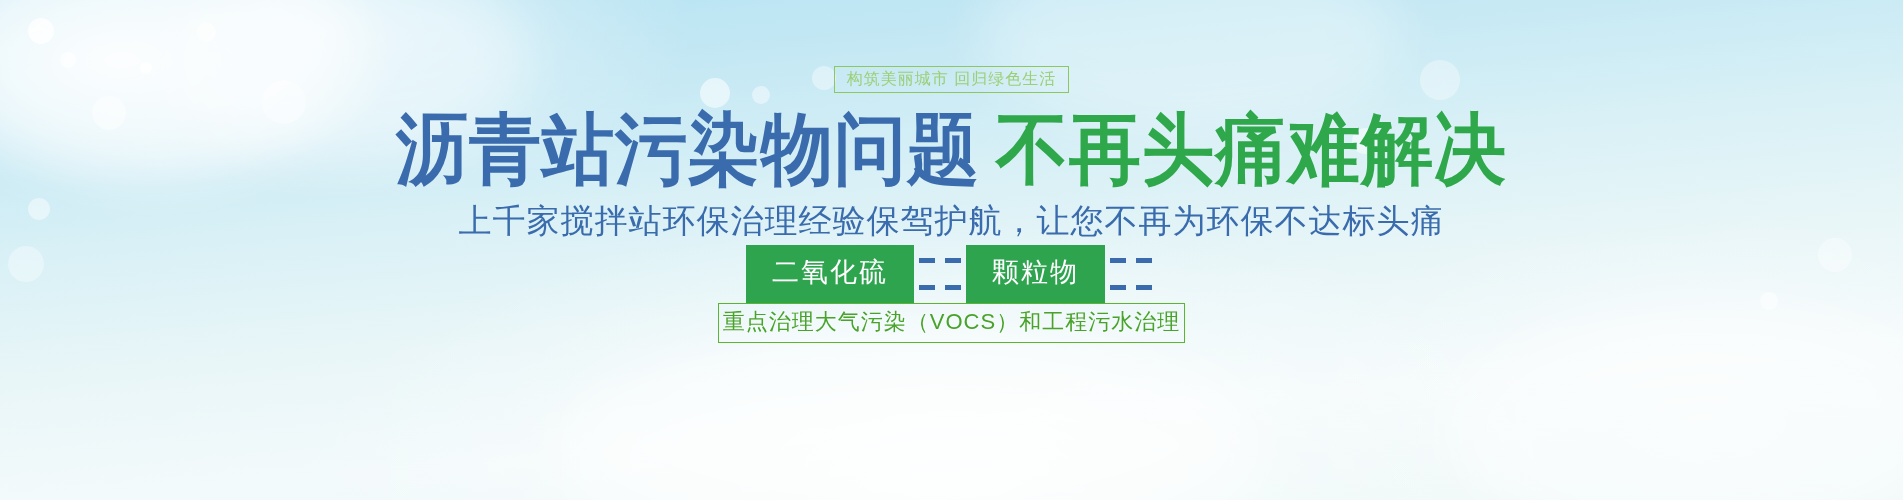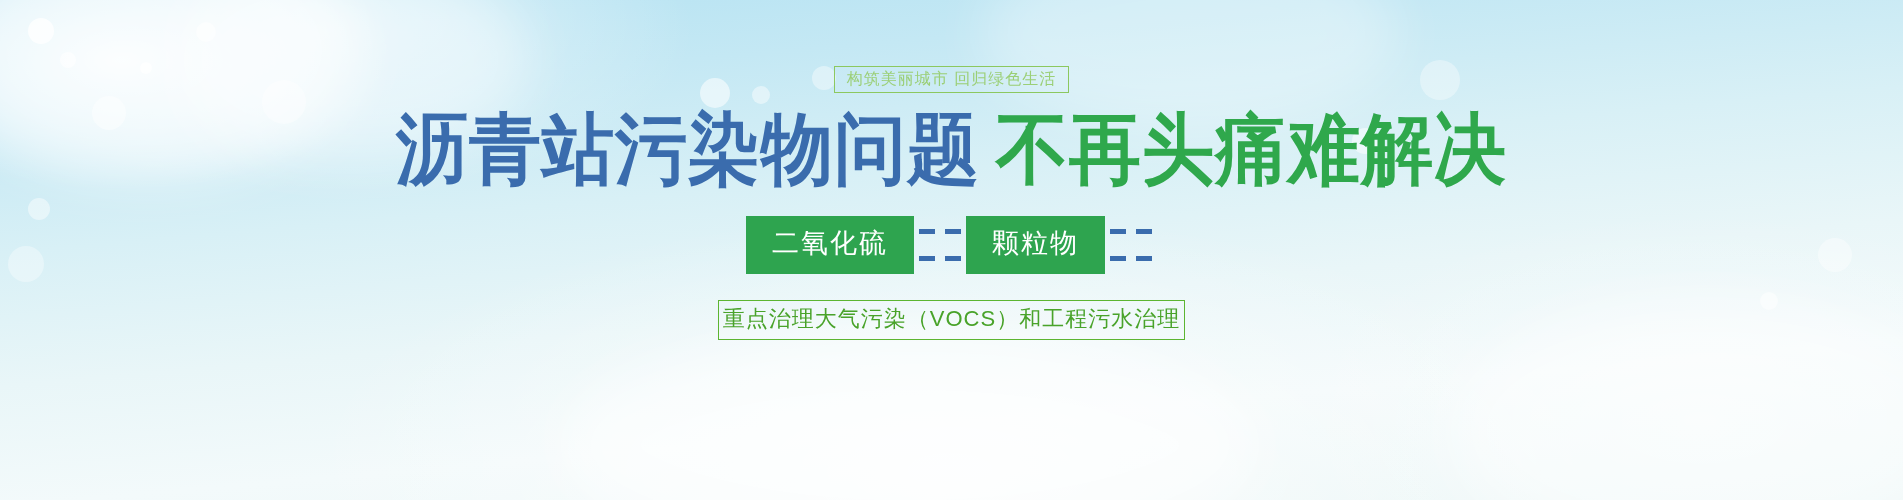--- a/index.html
+++ b/index.html
@@ -72,42 +72,41 @@
   .subtitle{
     margin-top:22px;
     font-size:33px;
     color:#3a6cad;
     letter-spacing:1px;
     white-space:nowrap;
     line-height:1;
   }
 
   .pill-row{
-    margin-top:34px;
+    margin-top:8px;
     display:flex;
     align-items:center;
   }
   .pill{
     background:#2ea44f;
     color:#ffffff;
     font-size:27px;
     letter-spacing:2px;
     padding:12px 26px 14px;
     line-height:1.18;
     white-space:nowrap;
   }
   .sep{
     width:26px;
     display:flex;flex-direction:column;align-items:center;justify-content:center;
     gap:22px;
   }
   .sep i{display:block;width:16px;height:5px;background:#3a6cad;}
 
   .footnote{
-    margin-top:26px;
     border:1px solid #5cb531;
     color:#49a32a;
     font-size:22px;
     letter-spacing:1px;
     padding:7px 4px 9px;
     line-height:1;
     white-space:nowrap;
     background:transparent;
   }
 </style>
@@ -139,20 +138,21 @@
   <div class="bokeh b15"></div>
 
   <div class="content">
 
     <div class="eyebrow">构筑美丽城市 回归绿色生活</div>
 
     <div class="headline">
       <span class="blue">沥青站污染物问题</span><span class="green">不再头痛难解决</span>
     </div>
 
+    <div class="subtitle">上千家搅拌站环保治理经验保驾护航，让您不再为环保不达标头痛</div>
 
     <div class="pill-row">
       <div class="pill">二氧化硫</div>
       <div class="sep">
           <i></i>
           <i></i>
         </div>
       <div class="sep">
           <i></i>
           <i></i>

